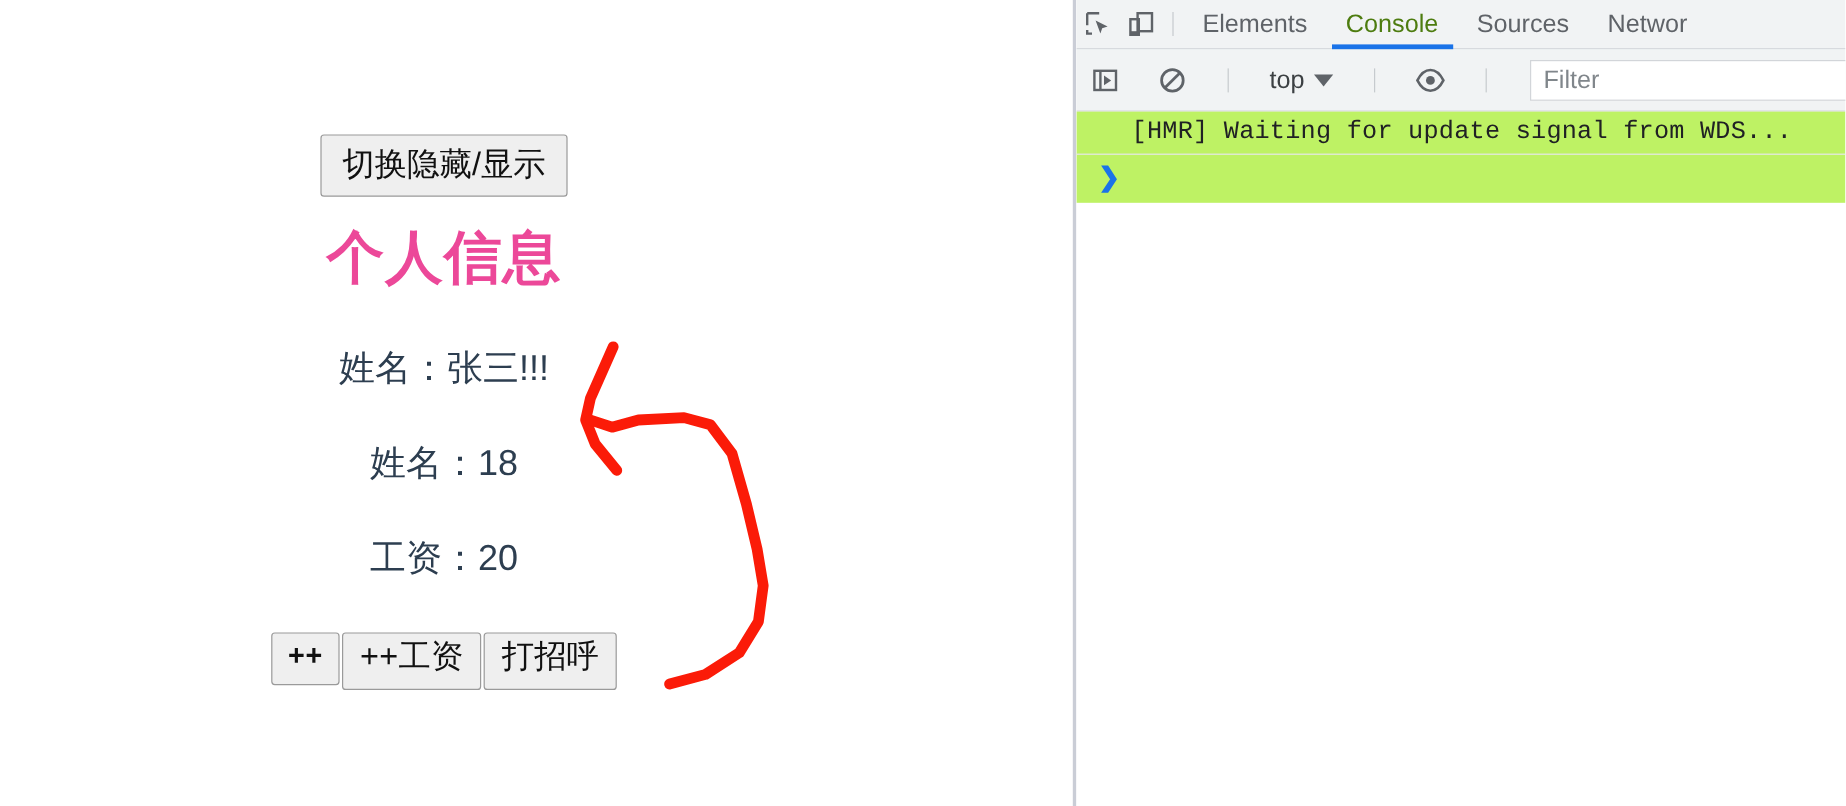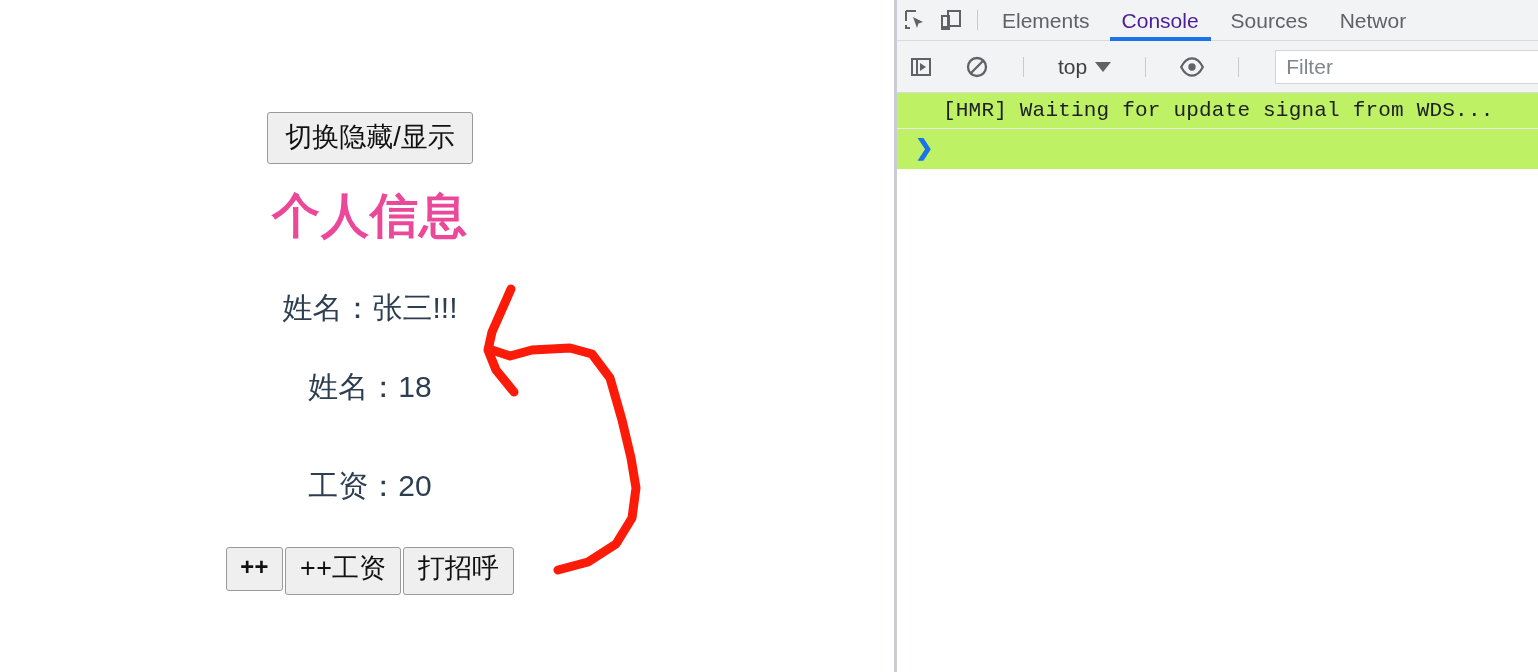--- a/index.html
+++ b/index.html
@@ -51,21 +51,21 @@
   .info-row {
     margin: 0;
     padding: 0;
     font-size: 30px;
     color: #2d3e50;
     line-height: 1.3;
     text-align: center;
   }
   .info-row.r1 { margin-top: 42px; }
   .info-row.r2 { margin-top: 40px; }
-  .info-row.r3 { margin-top: 60px; }
+  .info-row.r3 { margin-top: 40px; }
   .info-label { }
   .info-value { }
 
   .action-bar {
     margin-top: 42px;
     white-space: nowrap;
     font-size: 0;
   }
   .action-btn {
     display: inline-block;
@@ -131,21 +131,21 @@
   .dt-tab {
     font-size: 21px;
     color: #5f6368;
     padding: 0 16px;
     height: 41px;
     line-height: 41px;
     cursor: pointer;
     position: relative;
     flex: 0 0 auto;
   }
-  .dt-tab.active { color: #4c1d95; }
+  .dt-tab.active { color: #4d7c0f; }
   .dt-tab.active::after {
     content: "";
     position: absolute;
     left: 4px; right: 4px; bottom: 0;
     height: 4px;
     background: #1a73e8;
   }
 
   .dt-toolbar {
     height: 52px;

